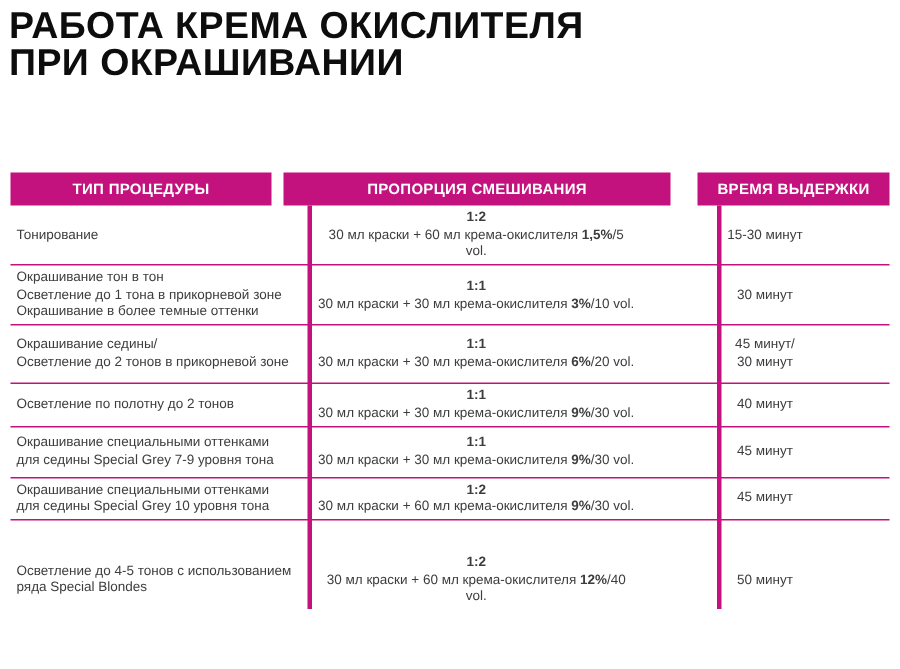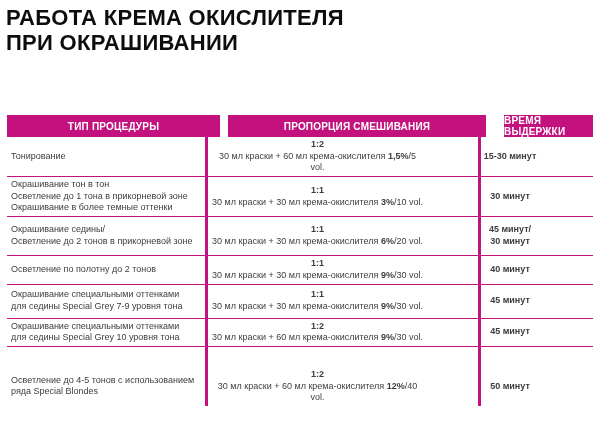--- a/index.html
+++ b/index.html
@@ -9,21 +9,21 @@
     width: 600px;
     height: 446px;
     background: #ffffff;
     font-family: "Liberation Sans", sans-serif;
     overflow: hidden;
   }
   .title {
     position: absolute;
     left: 6px;
     top: 5px;
-    font-size: 22px;
+    font-size: 25px;
     font-weight: bold;
     line-height: 25px;
     letter-spacing: 0.3px;
     color: var(--title-text, #0d0d0d);
   }
   .table {
     position: absolute;
     left: 7px;
     top: 115px;
     width: 586px;
@@ -32,21 +32,21 @@
   .th {
     background: var(--accent, #C3117E);
     color: var(--header-text, #ffffff);
     font-size: 10px;
     font-weight: bold;
     letter-spacing: 0.2px;
     display: flex;
     align-items: center;
     justify-content: center;
   }
-  .th-1 { width: 213px; }
+  .th-1 { width: 174px; }
   .th-2 { width: 258px; margin-left: 8px; }
   .th-3 { flex: 1; margin-left: 18px; }
   .tbody { position: relative; }
   .vline {
     position: absolute;
     top: 0; bottom: 0;
     width: 3px;
     background: var(--accent, #C3117E);
     z-index: 2;
   }
@@ -68,21 +68,21 @@
     display: flex;
     flex-direction: column;
     justify-content: center;
     font-size: 9px;
     line-height: 1.3;
     color: var(--body-text, #3d3d3d);
     padding: 2px 4px;
   }
   .c1 { width: 201px; align-items: flex-start; text-align: left; padding-left: 4px; padding-right: 0; }
   .c2 { width: 219px; align-items: center; text-align: center; }
-  .c3 { flex: 1; align-items: center; text-align: left; font-weight: bold; }
+  .c3 { flex: 1; align-items: center; text-align: left; }
   .ratio { font-weight: bold; }
   .formula b { font-weight: bold; }
 </style>
 </head>
 <body>
 
 <div class="page">
 
   <div class="title">
     <div>РАБОТА КРЕМА ОКИСЛИТЕЛЯ</div>

